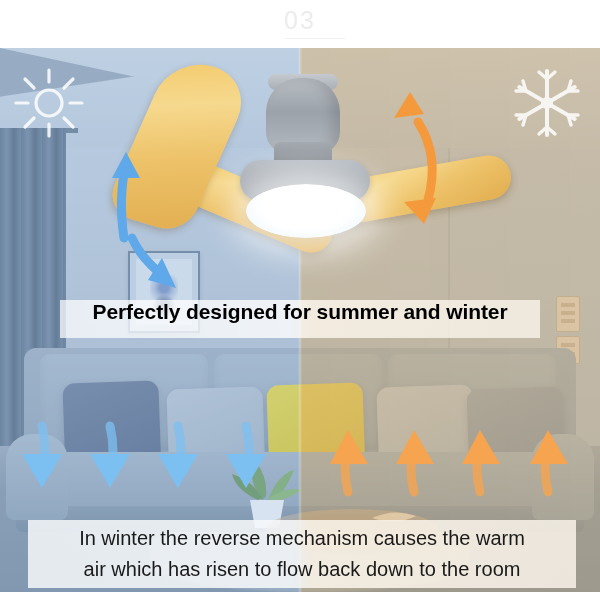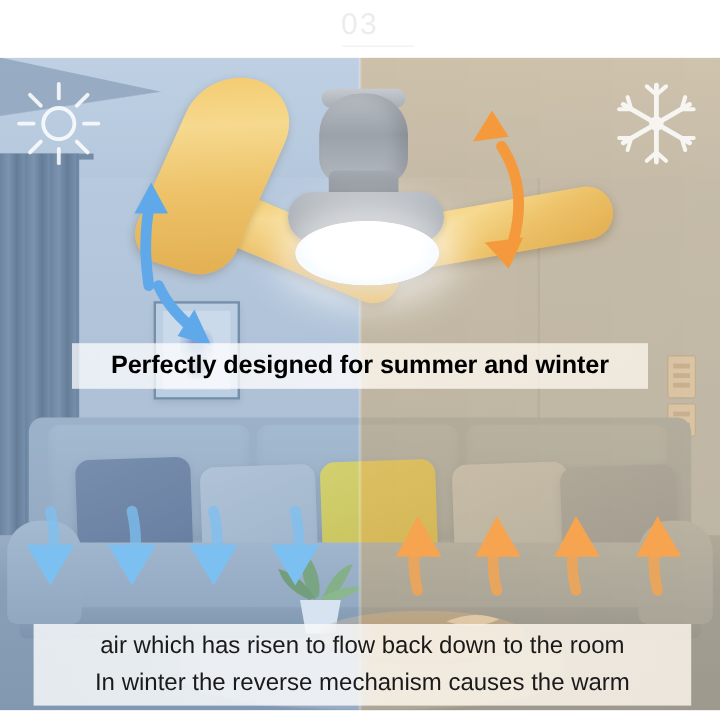--- a/index.html
+++ b/index.html
@@ -126,23 +126,23 @@
     box-shadow:0 0 34px 14px rgba(255,255,255,.75),0 4px 10px rgba(0,0,0,.15);}
 
   
   .arrows{position:absolute;inset:0;z-index:40;pointer-events:none;}
 
   
   .icon-sun{position:absolute;left:12px;top:18px;width:74px;height:74px;z-index:35;opacity:.85;}
   .icon-snow{position:absolute;left:510px;top:18px;width:74px;height:74px;z-index:35;opacity:.85;}
 
   
-  .banner{position:absolute;left:60px;top:238px;width:480px;height:38px;z-index:50;
+  .banner{position:absolute;left:60px;top:252px;width:480px;height:38px;z-index:50;
     background:linear-gradient(90deg,rgba(255,255,255,.72) 0%,rgba(255,255,255,.80) 48%,rgba(255,248,238,.80) 52%,rgba(255,250,240,.74) 100%);
-    display:flex;align-items:center;justify-content:center;}
+    display:flex;align-items:flex-start;justify-content:center;}
   .banner span{font-size:21px;font-weight:bold;color:#000;letter-spacing:-.1px;white-space:nowrap;}
 
   .caption{position:absolute;left:28px;top:472px;width:548px;height:68px;z-index:50;
     background:linear-gradient(90deg,rgba(246,248,250,.85) 0%,rgba(246,248,250,.88) 48%,rgba(250,244,234,.88) 52%,rgba(249,243,233,.85) 100%);
     display:flex;flex-direction:column;align-items:center;justify-content:center;}
   .caption span{font-size:20px;color:#1a1a1a;line-height:31px;white-space:nowrap;}
 
   .bottom-strip{position:absolute;left:0;top:592px;width:600px;height:8px;background:#fff;z-index:60;}
 </style>
 </head>
@@ -333,20 +333,20 @@
           <polygon points="548,382 530,416 568,416"></polygon>
         </g>
       </g>
     </svg>
 
     <div class="banner">
       <span>Perfectly designed for summer and winter</span>
     </div>
 
     <div class="caption">
+      <span>In winter the reverse mechanism causes the warm</span>
       <span>air which has risen to flow back down to the room</span>
-      <span>In winter the reverse mechanism causes the warm</span>
     </div>
 
   </div>
 
   <div class="bottom-strip"></div>
 </div>
 
 </body></html>

